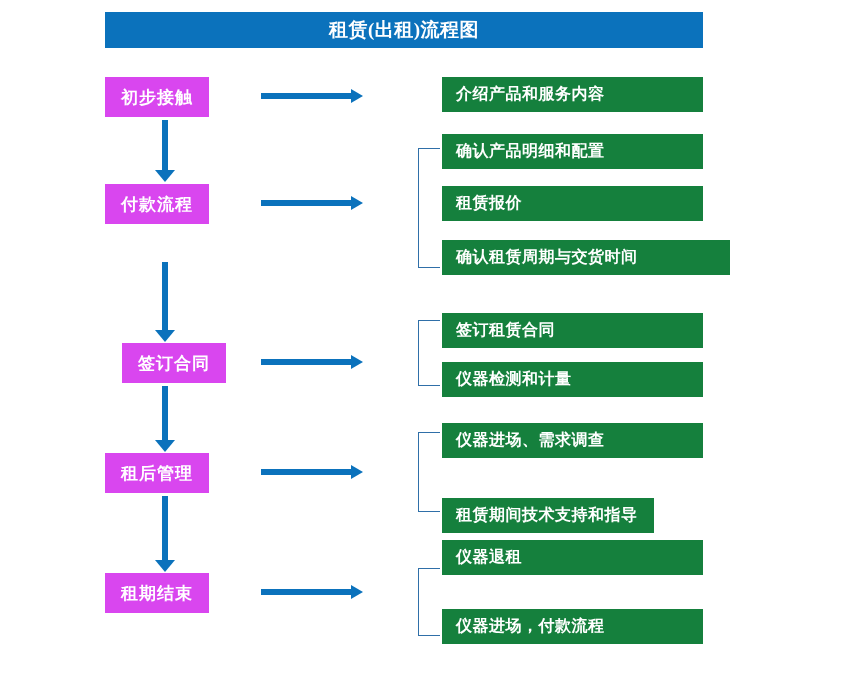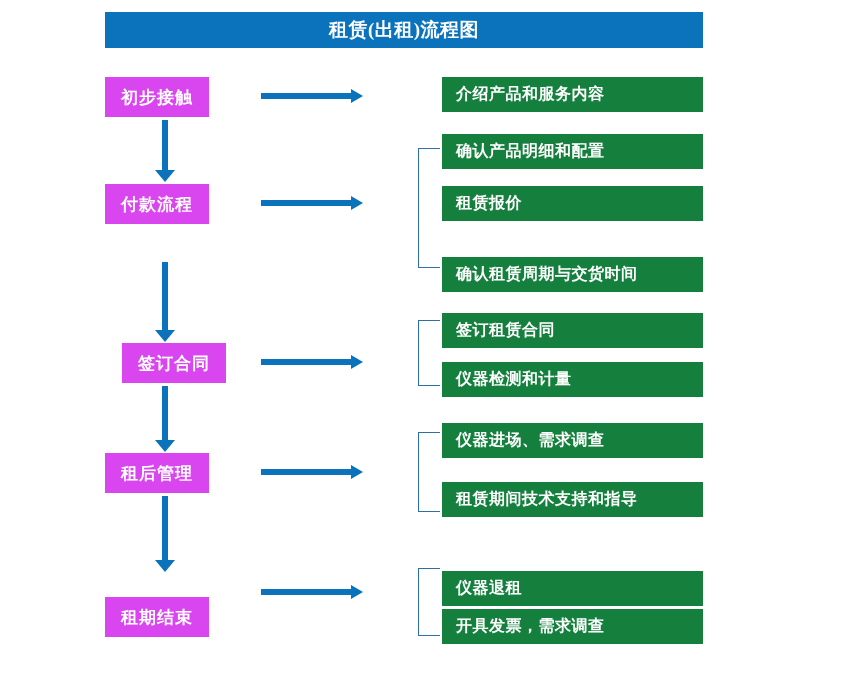--- a/index.html
+++ b/index.html
@@ -130,21 +130,21 @@
 <body>
 
 <div id="canvas">
 
   <div class="title-bar">租赁(出租)流程图</div>
 
   <div class="stage-box" style="top:77px;">初步接触</div>
   <div class="stage-box" style="top:184px;">付款流程</div>
   <div class="stage-box" style="top:343px;margin-left:17px;">签订合同</div>
   <div class="stage-box" style="top:453px;text-align:right;">租后管理</div>
-  <div class="stage-box" style="top:597px;">租期结束</div>
+  <div class="stage-box" style="top:573px;">租期结束</div>
 
   <div class="v-arrow" style="top:120px; height:62px;">
     <div class="shaft" style="height:50px;"></div>
     <div class="head" style="top:50px;"></div>
   </div>
   <div class="v-arrow" style="top:262px; height:80px;">
     <div class="shaft" style="height:68px;"></div>
     <div class="head" style="top:68px;"></div>
   </div>
   <div class="v-arrow" style="top:386px; height:66px;">
@@ -178,21 +178,21 @@
   </div>
 
   <div class="bracket" style="top:148px; height:120px;"></div>
   <div class="bracket" style="top:320px; height:66px;"></div>
   <div class="bracket" style="top:432px; height:80px;"></div>
   <div class="bracket" style="top:568px; height:68px;"></div>
 
   <div class="detail-box" style="top:77px;  width:261px;">介绍产品和服务内容</div>
   <div class="detail-box" style="top:134px; width:261px;">确认产品明细和配置</div>
   <div class="detail-box" style="top:186px; width:261px;text-align:center;">租赁报价</div>
-  <div class="detail-box" style="top:257px; width:261px;">确认租赁周期与交货时间</div>
+  <div class="detail-box" style="top:240px; width:288px;">确认租赁周期与交货时间</div>
   <div class="detail-box" style="top:362px; width:261px;">仪器检测和计量</div>
   <div class="detail-box" style="top:313px; width:261px;">签订租赁合同</div>
   <div class="detail-box" style="top:423px; width:261px;">仪器进场、需求调查</div>
-  <div class="detail-box" style="top:482px; width:261px;">租赁期间技术支持和指导</div>
-  <div class="detail-box" style="top:571px; width:261px;">仪器退租</div>
-  <div class="detail-box" style="top:609px; width:261px;">开具发票，需求调查</div>
+  <div class="detail-box" style="top:498px; width:212px;">租赁期间技术支持和指导</div>
+  <div class="detail-box" style="top:540px; width:261px;">仪器退租</div>
+  <div class="detail-box" style="top:609px; width:261px;">仪器进场，付款流程</div>
 
 </div>
 
 </body></html>

